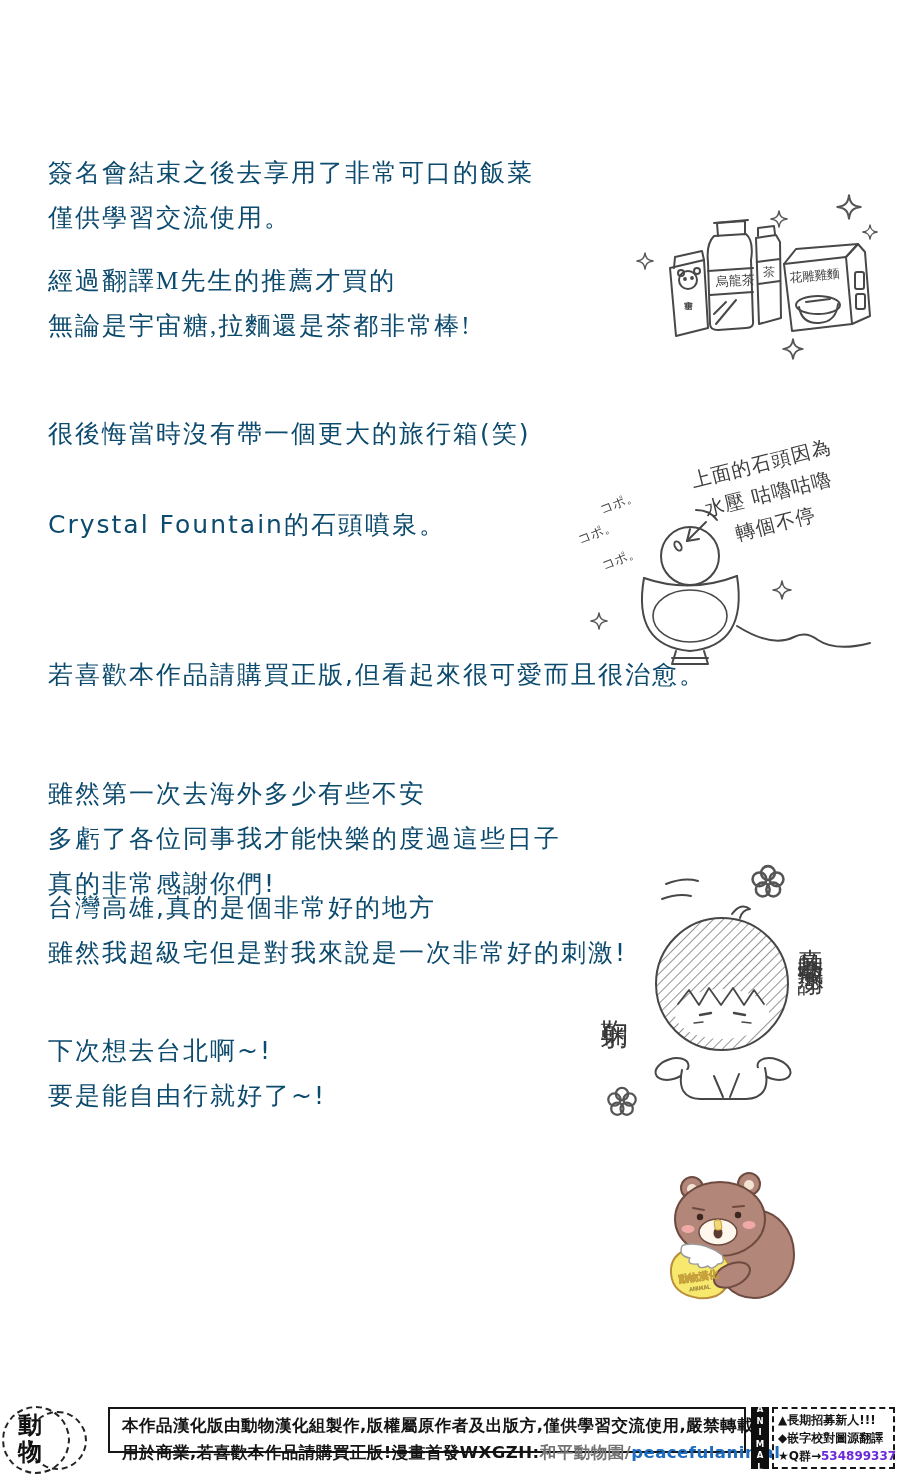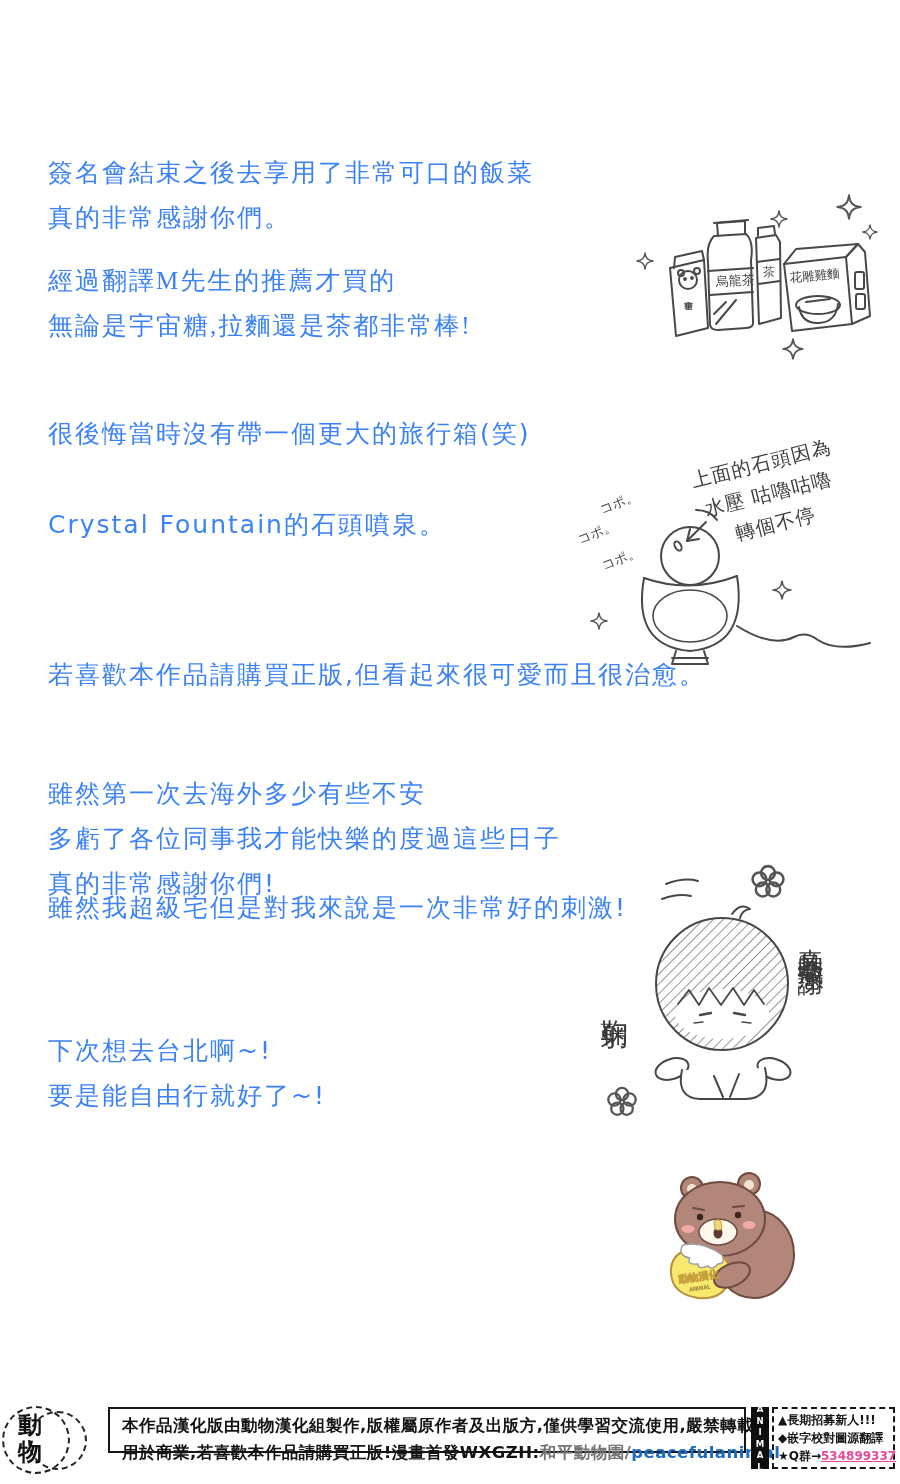--- a/index.html
+++ b/index.html
@@ -3,21 +3,21 @@
 <meta charset="utf-8">
 <style>
   html,body{margin:0;padding:0;background:#e8e8e8;}
   #page{
     position:relative; width:900px; height:1484px; margin:0 auto;
     background:#ffffff; overflow:hidden;
     font-family:"DejaVu Sans",sans-serif; color:#383838;
   }
   .hand{
     position:absolute; font-size:25px; letter-spacing:2px;
-    line-height:45px; color:#3b82f6; white-space:nowrap;
+    line-height:45px; color:#0c4a6e; white-space:nowrap;
   }
   .hand .ln{white-space:nowrap;}
   .vtext{
     position:absolute; writing-mode:vertical-rl; text-orientation:upright;
     font-size:25px; letter-spacing:4px; color:#383838; white-space:nowrap;
   }
   .note{
     position:absolute; left:688px; top:466px; width:230px;
     transform:rotate(-14deg); transform-origin:left top;
     font-size:19.5px; line-height:31px; letter-spacing:1px; color:#3d3d3d;
@@ -45,30 +45,30 @@
     background:#0e0e0e; color:#fff; display:flex; align-items:center; justify-content:center;
     writing-mode:vertical-lr; text-orientation:upright;
     font-size:8.5px; font-weight:700; letter-spacing:1.5px;
   }
   .recruit-box{
     position:absolute; left:772px; top:1407px; width:123px; height:62px;
     border:2.5px dashed #161616; box-sizing:border-box; padding:2px 0 0 4px;
     font-size:12px; font-weight:700; color:#141414; line-height:18px;
     letter-spacing:0; white-space:nowrap;
   }
-  .recruit-box .red{color:#ec4899;text-decoration:underline;}
+  .recruit-box .red{color:#6d28d9;}
 </style>
 </head>
 <body>
 
 <div id="page">
 
   <div class="hand" style="left:48px;top:150px;">
     <div class="ln">簽名會結束之後去享用了非常可口的飯菜</div>
-    <div class="ln">真的非常感謝你們。</div>
+    <div class="ln">僅供學習交流使用。</div>
   </div>
 
   <div class="hand" style="left:48px;top:258px;font-family:Liberation Serif, serif;">
     <div class="ln">經過翻譯M先生的推薦才買的</div>
     <div class="ln">無論是宇宙糖,拉麵還是茶都非常棒!</div>
   </div>
 
   <div class="hand" style="left:48px;top:363px;margin-top:48px;">
     <div class="ln">很後悔當時沒有帶一個更大的旅行箱(笑)</div>
   </div>
@@ -184,20 +184,21 @@
     <div class="ln">若喜歡本作品請購買正版,但看起來很可愛而且很治愈。</div>
   </div>
 
   <div class="hand" style="left:48px;top:752px;margin-top:19px;">
     <div class="ln">雖然第一次去海外多少有些不安</div>
     <div class="ln">多虧了各位同事我才能快樂的度過這些日子</div>
     <div class="ln">真的非常感謝你們!</div>
   </div>
 
   <div class="hand" style="left:48px;top:885px;">
+    <div class="ln">台灣高雄,真的是個非常好的地方</div>
     <div class="ln">雖然我超級宅但是對我來說是一次非常好的刺激!</div>
   </div>
 
   <svg class="doodle" style="left:582px;top:862px;" width="316" height="268" viewBox="0 0 316 268">
     <defs>
       <pattern id="hatch" patternUnits="userSpaceOnUse" width="7" height="7" patternTransform="rotate(45)">
         <line x1="0" y1="0" x2="0" y2="7" stroke="#565656" stroke-width="1.3"></line>
       </pattern>
     </defs>
     <g fill="none" stroke="#474747" stroke-width="2" stroke-linecap="round" stroke-linejoin="round">

